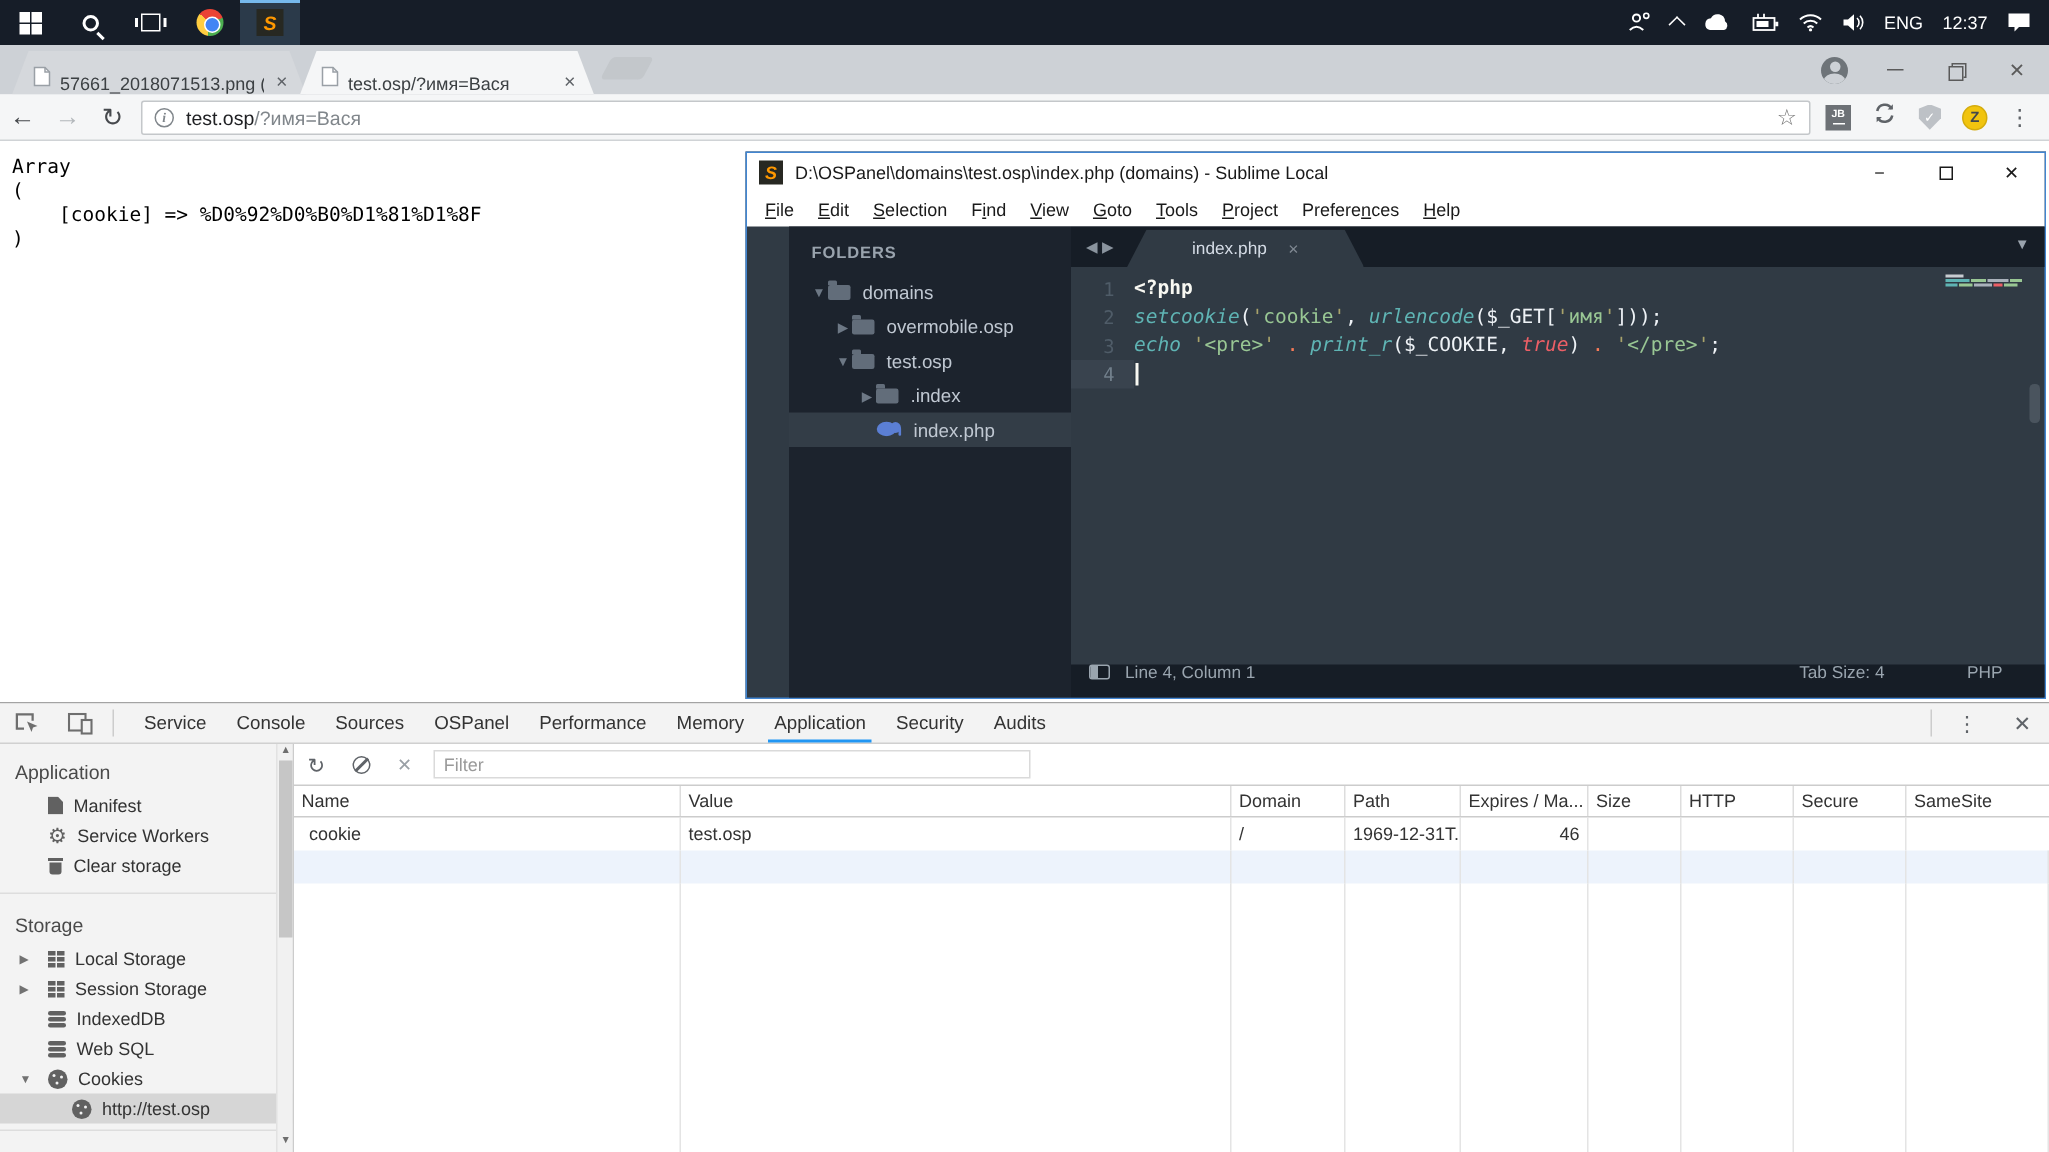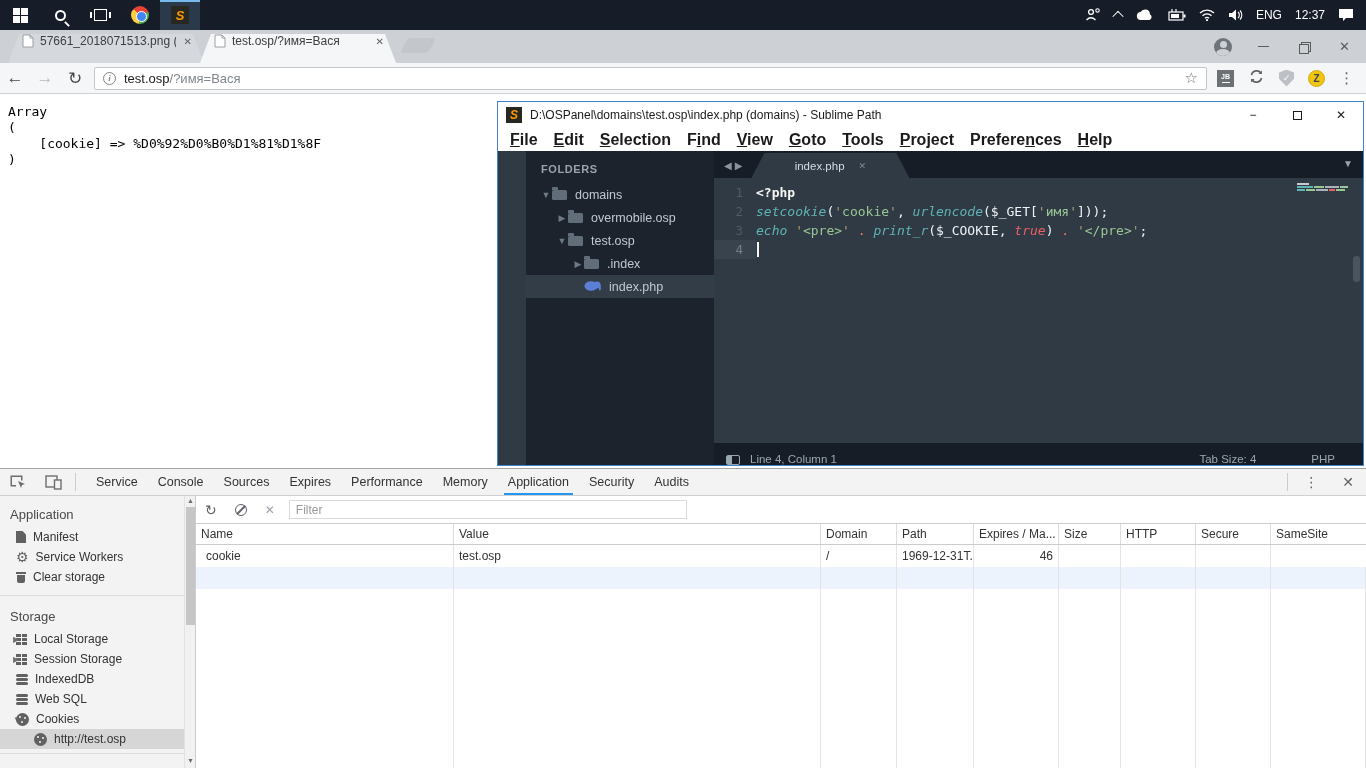--- a/index.html
+++ b/index.html
@@ -22,21 +22,21 @@
   .chrome-logo { width:18px; height:18px; border-radius:50%; background:conic-gradient(from -50deg,#ea4335 0 120deg,#4caf50 0 240deg,#ffcd40 0 360deg); position:relative; }
   .chrome-logo::after { content:""; position:absolute; left:4.5px; top:4.5px; width:9px; height:9px; border-radius:50%; background:#4285f4; border:1.5px solid #fff; }
   .subl-logo { width:18px; height:18px; background:#272822; display:flex; align-items:center; justify-content:center; color:#ff9800; font-weight:bold; font-style:italic; font-size:13px; line-height:1; }
   .tray { margin-left:auto; display:flex; align-items:center; gap:13px; padding-right:12px; color:#fff; }
   .tray svg { display:block; }
   .tray-text { font-size:12px; color:#fff; }
   .chev-up { width:8px; height:8px; border-left:1.5px solid #fff; border-bottom:1.5px solid #fff; transform:rotate(135deg) translate(1px,-1px); }
 
   
   .tabstrip { position:absolute; top:30px; left:0; width:1366px; height:33px; background:#cdd1d6; }
-  .tab { position:absolute; bottom:0; height:29px; display:flex; align-items:flex-start; padding:0 10px 0 14px; filter:drop-shadow(0 0 1px #9aa0a6); }
+  .tab { position:absolute; bottom:0; height:29px; display:flex; align-items:flex-end; padding:0 10px 0 14px; filter:drop-shadow(0 0 1px #9aa0a6); }
   .tab.inactive { background:#d5d8dc; clip-path:polygon(11px 0, calc(100% - 11px) 0, 100% 100%, 0 100%); left:8px; width:196px; }
   .tab.active { background:#f5f6f7; clip-path:polygon(11px 0, calc(100% - 11px) 0, 100% 100%, 0 100%); left:200px; width:196px; z-index:2; }
   .tab .t-title { font-size:12px; color:#3c4043; white-space:nowrap; overflow:hidden; flex:1; margin:0 6px; }
   .tab .t-close { font-size:10px; color:#5f6368; padding:2px; }
   .newtab-btn { position:absolute; left:404px; top:8px; width:28px; height:15px; background:#c3c7cb; transform:skewX(-28deg); border-radius:3px; }
   .strip-right { position:absolute; right:0; top:0; height:33px; display:flex; align-items:center; gap:26px; padding-right:16px; }
   .profile-glyph { width:18px; height:18px; border-radius:50%; background:#6e7479; position:relative; overflow:hidden; }
   .profile-glyph::before { content:""; position:absolute; left:5.5px; top:3px; width:7px; height:7px; border-radius:50%; background:#cdd1d6; }
   .profile-glyph::after { content:""; position:absolute; left:2px; top:11px; width:14px; height:9px; border-radius:50%; background:#cdd1d6; }
   .winctl { font-size:12px; color:#5a5a5a; display:flex; align-items:center; gap:30px; }
@@ -67,21 +67,21 @@
 
   
   .subl-win { position:absolute; left:497px; top:101px; width:867px; height:365px; border:1px solid #4185d2; background:#303a44; z-index:40; display:flex; flex-direction:column; }
   .subl-title { height:26px; background:#fff; display:flex; align-items:center; padding-left:8px; }
   .subl-title .t-ic { width:16px; height:16px; background:#272822; color:#ff9800; font-weight:bold; font-style:italic; font-size:12px; display:flex; align-items:center; justify-content:center; margin-right:8px; }
   .subl-title .t-text { font-size:12px; color:#1a1a1a; }
   .subl-ctl { margin-left:auto; display:flex; height:100%; }
   .subl-ctl .c { width:44px; display:flex; align-items:center; justify-content:center; color:#1a1a1a; font-size:12px; }
   .subl-ctl .sq { width:9px; height:9px; border:1px solid #1a1a1a; }
   .subl-menu { height:23px; background:#fff; display:flex; align-items:center; padding-left:4px; }
-  .subl-menu .mi { font-size:16px; color:#1a1a1a; padding:0 8px;font-weight:bold; }
+  .subl-menu .mi { font-size:12px; color:#1a1a1a; padding:0 8px; }
   .subl-menu .u { text-decoration:underline; }
   .subl-body { flex:1; display:flex; min-height:0;margin-left:28px; }
   .subl-side { width:188px; background:#1c232d; padding-top:8px; }
   .folders-h { font-size:11px; font-weight:bold; letter-spacing:.6px; color:#99a3ad; padding:4px 0 8px 15px; }
   .ft-row { height:23px; display:flex; align-items:center; font-size:12.5px; color:#c0c8d2; position:relative; }
   .ft-row.sel { background:#333d47; }
   .ft-arrow { color:#6d7885; font-size:9px; width:12px; text-align:center; }
   .folder-ic { width:15px; height:10px; background:#626d7a; border-radius:1.5px; position:relative; margin-right:8px; }
   .folder-ic::before { content:""; position:absolute; top:-3px; left:0; width:6px; height:3px; background:#626d7a; border-radius:1px 1px 0 0; }
   .php-ic { margin-right:8px; }
@@ -103,42 +103,42 @@
   .tk-str { color:#99c794; }
   .tk-q { color:#a8a26b; }
   .tk-op { color:#f97b58; }
   .tk-bool { color:#ec5f66; font-style:italic; }
   .tk-pl, .tk-var { color:#eef2f6; }
   .caret { width:1.5px; height:15px; background:#f8f8f2; margin-left:1px; }
   .minimap { position:absolute; right:14px; top:5px; width:52px; }
   .minimap .mm-row { height:2px; margin-bottom:1px; display:flex; gap:1px; }
   .minimap .mm-row i { height:2px; display:block; }
   .scroll-puck { position:absolute; right:3px; top:78px; width:7px; height:26px; background:#4a545e; border-radius:3px; }
-  .subl-status { height:22px; background:#161d26; display:flex; align-items:flex-end; color:#9aa5af; font-size:11.5px; }
+  .subl-status { height:22px; background:#161d26; display:flex; align-items:flex-start; color:#9aa5af; font-size:11.5px; }
   .status-ic { width:14px; height:10px; border:1px solid #9aa5af; border-radius:2px; margin:0 10px 0 12px; position:relative; }
   .status-ic::before { content:""; position:absolute; left:0; top:0; bottom:0; width:5px; background:#9aa5af; }
   .subl-status .right { margin-left:auto; display:flex; gap:55px; padding-right:28px; }
 
   
   .devtools { position:absolute; top:468px; left:0; width:1366px; height:300px; background:#fff; border-top:1px solid #a3a3a3; z-index:50; display:flex; flex-direction:column; }
   .dt-toolbar { height:27px; background:#f3f3f3; border-bottom:1px solid #d0d0d0; display:flex; align-items:center; flex:none; }
   .dt-icbtn { padding:0 9px; display:flex; align-items:center; }
   .dt-sep { width:1px; height:18px; background:#ccc; margin:0 4px; }
   .dt-tabs { display:flex; align-items:stretch; height:100%; margin-left:6px; }
   .dt-tab { padding:0 10px; display:flex; align-items:center; font-size:12.5px; color:#333; position:relative; }
   .dt-tab.active::after { content:""; position:absolute; left:6px; right:6px; bottom:0; height:2px; background:#2196f3; }
   .dt-right { margin-left:auto; display:flex; align-items:center; }
   .dt-right .g { color:#5f6368; font-size:14px; padding:0 12px; }
   .dt-main { flex:1; display:flex; min-height:0; }
   .dt-side { width:196px; background:#f3f3f3; border-right:1px solid #ccc; position:relative; padding-top:6px; font-size:12px; color:#333; flex:none; }
   .dt-sec-h { height:25px; line-height:25px; padding-left:10px; font-size:13px; color:#4a4a4a; }
-  .dt-item { height:20px; display:flex; align-items:center; padding-left:16px; position:relative; }
+  .dt-item { height:20px; display:flex; align-items:center; padding-left:32px; position:relative; }
   .dt-item .lbl { margin-left:7px; }
   .dt-item .arr { position:absolute; left:13px; font-size:8px; color:#727272; }
-  .dt-item.child { padding-left:34px; }
+  .dt-item.child { padding-left:48px; }
   .dt-item.sel { background:#d6d6d6; }
   .dt-div { height:1px; background:#ddd; margin:8px 0; }
   .dt-scroll { position:absolute; right:0; top:0; bottom:0; width:11px; background:#f1f1f1; border-left:1px solid #e2e2e2; }
   .dt-scroll .thumb { position:absolute; left:1px; width:9px; top:11px; height:118px; background:#c6c6c6; }
   .dt-scroll .up, .dt-scroll .dn { position:absolute; left:1px; width:9px; height:10px; color:#6e6e6e; font-size:7px; text-align:center; line-height:10px; }
   .dt-scroll .up { top:0; } .dt-scroll .dn { bottom:2px; }
   
   .ic-file { width:10px; height:12px; background:#616161; clip-path:polygon(0 0,65% 0,100% 30%,100% 100%,0 100%); }
   .ic-gear { color:#616161; font-size:14px; line-height:1; }
   .ic-trash { width:10px; height:11px; position:relative; }
@@ -293,21 +293,21 @@
   <div class="page">
     <pre>Array
 (
     [cookie] =&gt; %D0%92%D0%B0%D1%81%D1%8F
 )</pre>
   </div>
 
   <div class="subl-win">
     <div class="subl-title">
       <span class="t-ic">S</span>
-      <span class="t-text">D:\OSPanel\domains\test.osp\index.php (domains) - Sublime Path</span>
+      <span class="t-text">D:\OSPanel\domains\test.osp\index.php (domains) - Sublime Local</span>
       <div class="subl-ctl">
         <span class="c">−</span>
         <span class="c">
             <span class="sq"></span>
           </span>
         <span class="c">✕</span>
       </div>
     </div>
     <div class="subl-menu">
       <span class="mi"><span></span><span class="u">F</span><span>ile</span></span>
@@ -424,21 +424,21 @@
           <svg width="17" height="15" viewBox="0 0 17 15">
             <rect x="1" y="1" width="11" height="11" fill="none" stroke="#6e6e6e" stroke-width="1.4"></rect>
             <rect x="9.5" y="5" width="6.5" height="9" fill="#f3f3f3" stroke="#6e6e6e" stroke-width="1.4"></rect>
           </svg>
         </span>
       <span class="dt-sep"></span>
       <div class="dt-tabs">
         <span class="dt-tab">Service</span>
         <span class="dt-tab">Console</span>
         <span class="dt-tab">Sources</span>
-        <span class="dt-tab">Expires</span>
+        <span class="dt-tab">OSPanel</span>
         <span class="dt-tab">Performance</span>
         <span class="dt-tab">Memory</span>
         <span class="dt-tab active">Application</span>
         <span class="dt-tab">Security</span>
         <span class="dt-tab">Audits</span>
       </div>
       <div class="dt-right">
         <span class="dt-sep"></span>
         <span class="g">⋮</span>
         <span class="g">✕</span>

